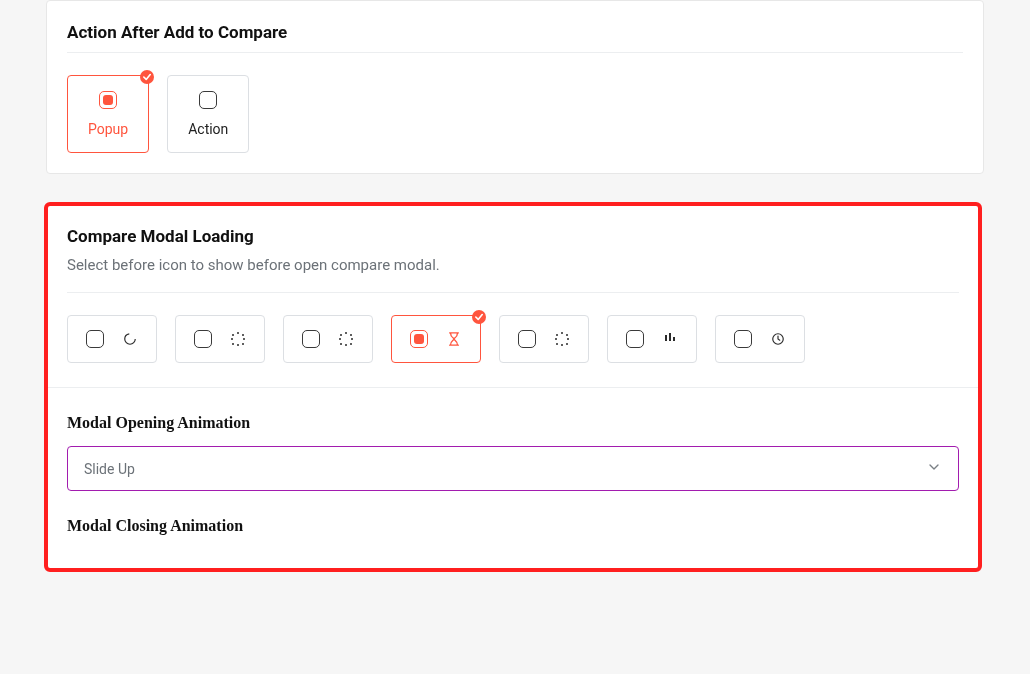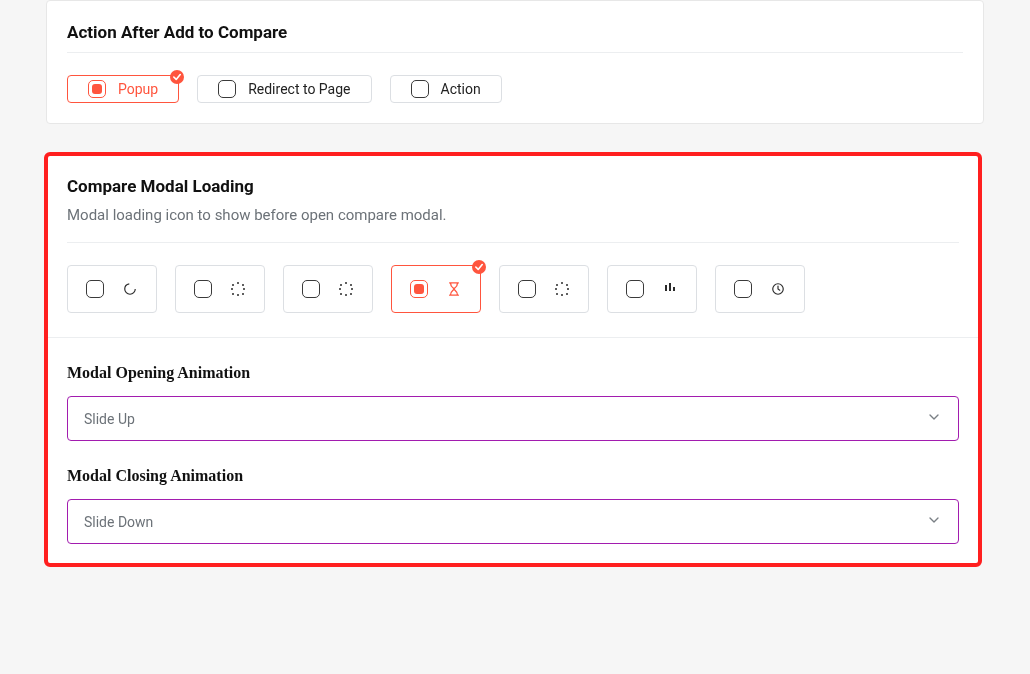--- a/index.html
+++ b/index.html
@@ -52,25 +52,26 @@
 
   
   .chips { display: flex; gap: 18px; flex-wrap: wrap; }
   .chip {
     position: relative;
     display: flex;
     align-items: center;
     gap: 12px;
     border: 1px solid #dcdfe3;
     border-radius: 4px;
-    padding: 4px 20px;
+    padding: 15px 20px;
     font-size: 14px;
     color: #222;
     cursor: pointer;
     background: #fff;
+    flex-direction: column;
   }
   .chip.selected {
     border-color: #ff553e;
     color: #ff553e;
   }
   .chip .chk {
     width: 18px; height: 18px;
     border: 1.5px solid #3a3a3a;
     border-radius: 5px;
     display: inline-block;
@@ -188,39 +189,35 @@
         <div class="chip selected">
           <span class="chk"></span>
           <span>Popup</span>
           <span class="badge-corner">
             <svg width="8" height="8" viewBox="0 0 10 10">
                 <path d="M1 5 L4 8 L9 2" stroke="#fff" stroke-width="2" fill="none" stroke-linecap="round" stroke-linejoin="round"></path>
               </svg>
           </span>
         </div>
 
-        <div class="chip">
-          <span class="chk"></span>
-          <span>Redirect to Page</span>
-        </div>
 
         <div class="chip">
           <span class="chk"></span>
           <span>Action</span>
         </div>
 
 
       </div>
     </div>
   </div>
 
   <div class="card highlight">
     <div class="card-inner">
       <div class="card-title">Compare Modal Loading</div>
-      <div class="card-sub">Modal loading icon to show before open compare modal.</div>
+      <div class="card-sub">Select before icon to show before open compare modal.</div>
       <hr class="sep">
 
       <div class="tiles">
 
         <div class="tile">
           <span class="chk"></span>
           <span class="icon-slot">
             <svg width="14" height="14" viewBox="0 0 24 24" fill="none">
               <circle cx="12" cy="12" r="9" stroke="currentColor" stroke-width="2" stroke-dasharray="40 20"></circle>
             </svg>
@@ -318,25 +315,17 @@
       <div class="select">
         <span>Slide Up</span>
         <span class="chev">
           <svg width="16" height="16" viewBox="0 0 24 24" fill="none">
               <path d="M6 9 L12 15 L18 9" stroke="currentColor" stroke-width="2" stroke-linecap="round" stroke-linejoin="round"></path>
             </svg>
         </span>
       </div>
 
       <div class="field-title">Modal Closing Animation</div>
-      <div class="select">
-        <span>Slide Down</span>
-        <span class="chev">
-          <svg width="16" height="16" viewBox="0 0 24 24" fill="none">
-              <path d="M6 9 L12 15 L18 9" stroke="currentColor" stroke-width="2" stroke-linecap="round" stroke-linejoin="round"></path>
-            </svg>
-        </span>
-      </div>
 
     </div>
   </div>
 
 </div>
 
 </body></html>

